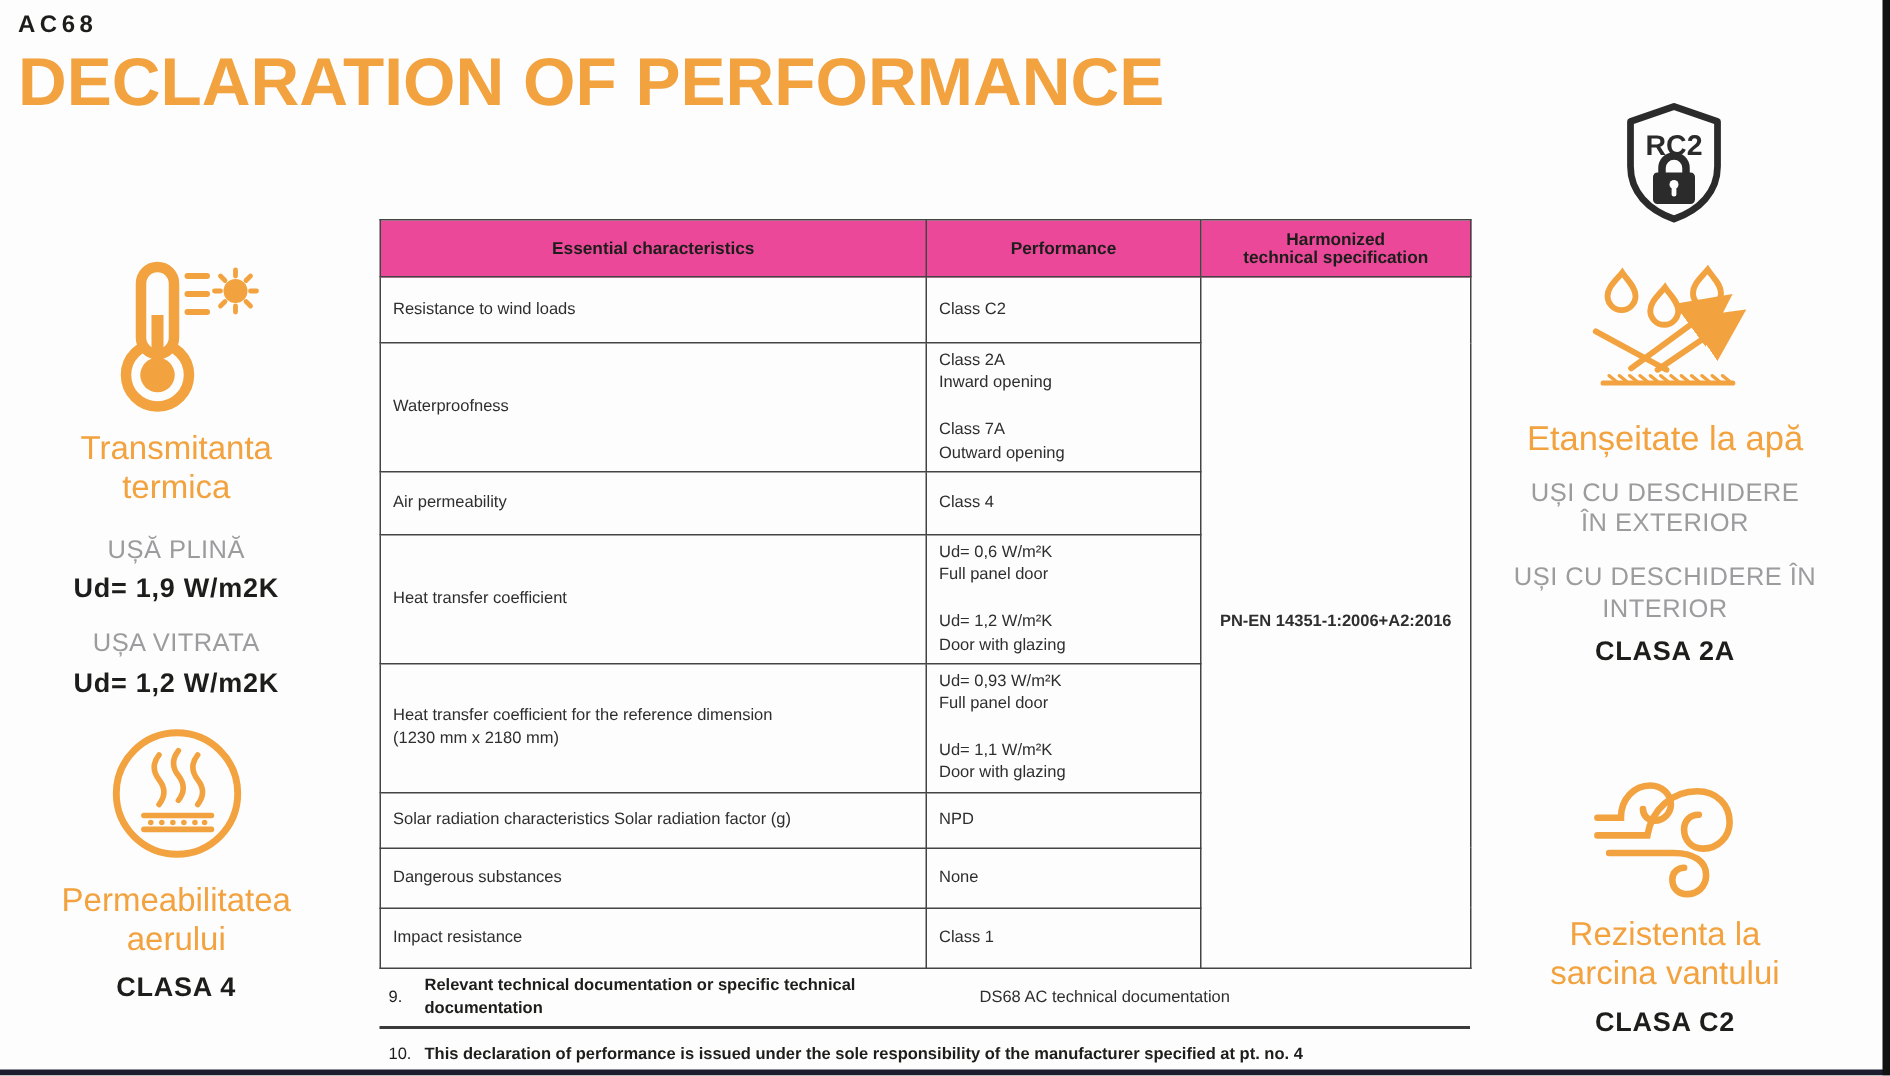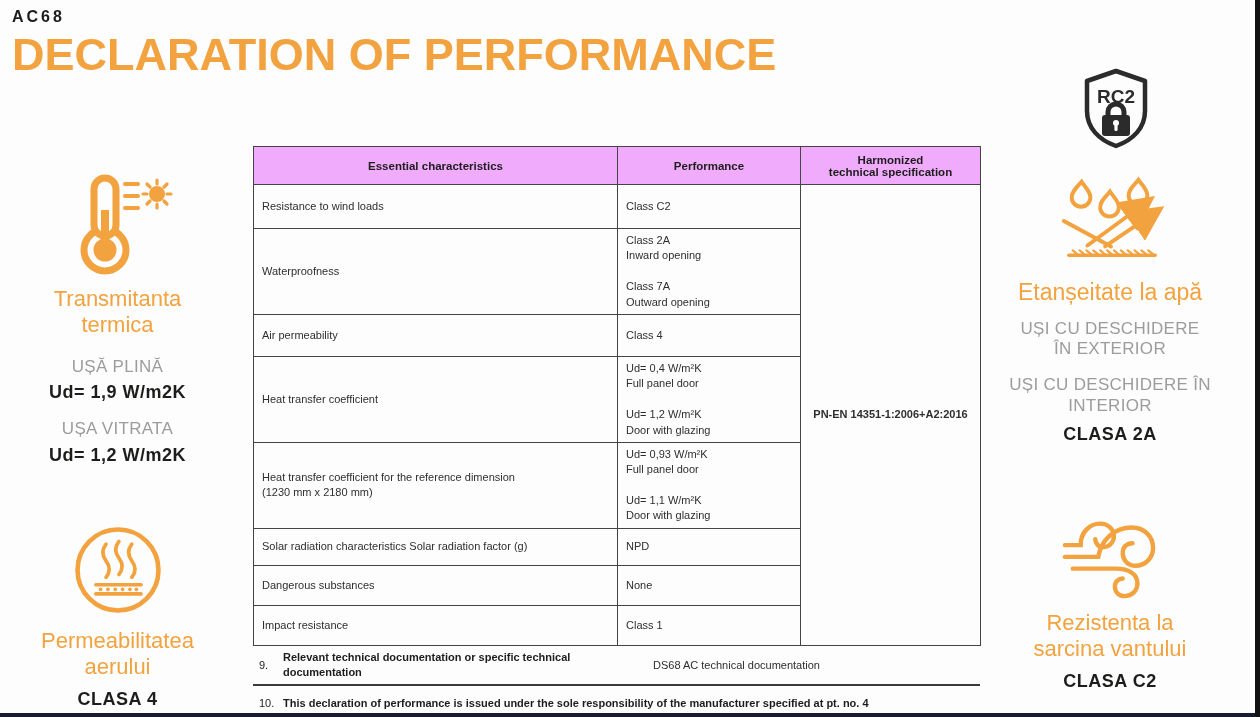--- a/index.html
+++ b/index.html
@@ -19,21 +19,21 @@
   .p-title.lg { font-size:23px; }
   .p-label { color:#9c9c9e; font-size:17px; line-height:1.2; letter-spacing:0.3px; }
   .p-value { color:#1d1d1b; font-size:18px; font-weight:bold; letter-spacing:0.5px; }
   .abs { position:absolute; }
   .icon-wrap { display:flex; justify-content:center; }
 
   
   .table-zone { position:absolute; left:253px; top:146px; width:727px; }
   table.perf { border-collapse:collapse; width:727px; table-layout:fixed; }
   table.perf th, table.perf td { border:1px solid #444; font-size:11px; color:#2e2e2e; padding:4px 8px; vertical-align:middle; }
-  table.perf th { background:#f0abfc; font-weight:bold; text-align:center; height:38px; font-size:11.5px; color:#1d1d1b; }
+  table.perf th { background:#ec4899; font-weight:bold; text-align:center; height:38px; font-size:11.5px; color:#1d1d1b; }
   table.perf td { white-space:pre-line; line-height:1.4; }
   td.harm { font-weight:bold; text-align:center; font-size:11.5px; color:#1d1d1b; white-space:normal; }
   tr.h45 { height:44px; } tr.h75 { height:76px; } tr.h42 { height:42px; }
   tr.h80 { height:80px; } tr.h38 { height:37px; } tr.h40 { height:40px; }
 
   
   .notes { width:727px; }
   .note { display:flex; align-items:center; font-size:11px; color:#1d1d1b; }
   .note-9 { min-height:37px; border-bottom:2px solid #3a3a3a; padding:4px 0; }
   .note-10 { padding:10px 0 6px 0; }
@@ -98,21 +98,21 @@
       </svg>
     </div>
     <div class="p-title" style="margin-top:10px; white-space:pre-line;">Transmitanta
 termica</div>
     <div class="p-label" style="margin-top:18px;">UȘĂ PLINĂ</div>
     <div class="p-value" style="margin-top:5px;">Ud= 1,9 W/m2K</div>
     <div class="p-label" style="margin-top:16px;">UȘA VITRATA</div>
     <div class="p-value" style="margin-top:5px;">Ud= 1,2 W/m2K</div>
   </div>
 
-  <div class="panel panel-left abs" style="top:524px;">
+  <div class="panel panel-left abs" style="top:483px;">
     <div class="icon-wrap">
       <svg width="92" height="92" viewBox="0 0 100 100">
         <g stroke="#f2a23e" fill="none" stroke-linecap="round">
           <circle cx="50" cy="50" r="44" stroke-width="5"></circle>
           <path d="M37,22 q-7,9 0,18 q7,9 0,18" stroke-width="4"></path>
           <path d="M51,19 q-7,9 0,18 q7,9 0,18" stroke-width="4"></path>
           <path d="M65,22 q-7,9 0,18 q7,9 0,18" stroke-width="4"></path>
           <line x1="26" y1="66" x2="75" y2="66" stroke-width="4"></line>
           <line x1="26" y1="76" x2="75" y2="76" stroke-width="4"></line>
           <g fill="#f2a23e" stroke="none">
@@ -159,21 +159,21 @@
 
 Class 7A
 Outward opening</td>
         </tr>
         <tr class="h42">
           <td>Air permeability</td>
           <td>Class 4</td>
         </tr>
         <tr class="h80">
           <td>Heat transfer coefficient</td>
-          <td>Ud= 0,4 W/m²K
+          <td>Ud= 0,6 W/m²K
 Full panel door
 
 Ud= 1,2 W/m²K
 Door with glazing</td>
         </tr>
         <tr class="h80">
           <td>Heat transfer coefficient for the reference dimension
 (1230 mm x 2180 mm)</td>
           <td>Ud= 0,93 W/m²K
 Full panel door

